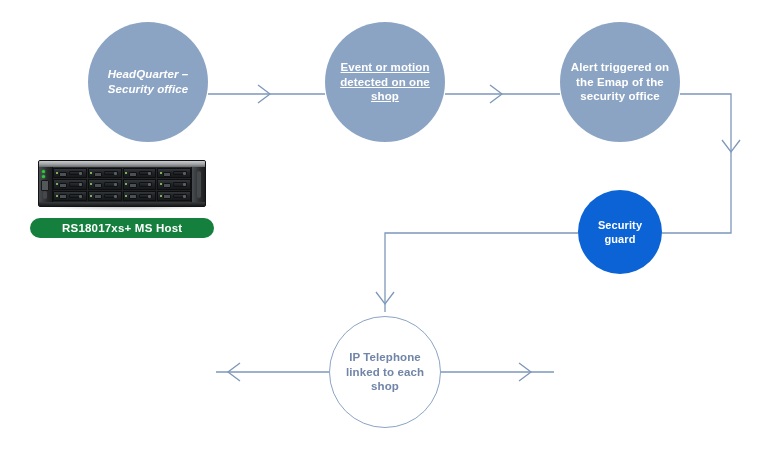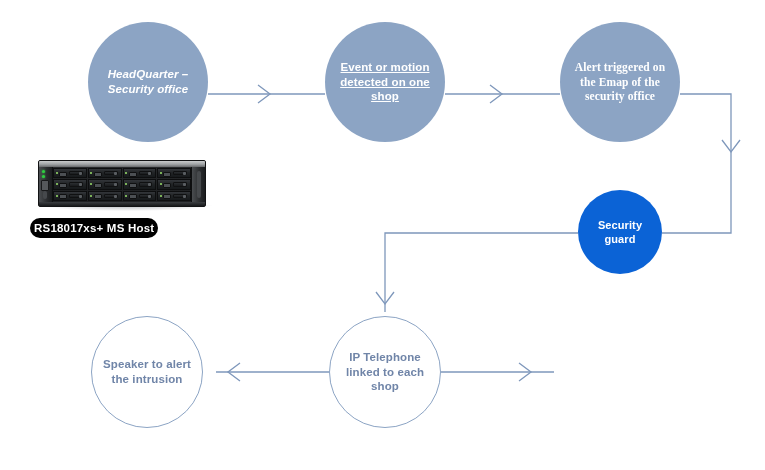--- a/index.html
+++ b/index.html
@@ -202,22 +202,22 @@
     left: 2px;
     top: 45px;
     width: 172px;
     height: 6px;
     background: radial-gradient(ellipse at 50% 0%, rgba(80,90,100,0.45) 0%, rgba(255,255,255,0) 72%);
   }
   #server-badge {
     position: absolute;
     left: 30px;
     top: 218px;
-    padding: 4px 4px;
-    background: #000000;
+    padding: 4px 32px;
+    background: #15803d;
     color: #ffffff;
     font-size: 11.5px;
     font-weight: bold;
     border-radius: 11px;
     white-space: nowrap;
     letter-spacing: 0.2px;
   }
 </style>
 </head>
 <body>
@@ -261,31 +261,28 @@
   </svg>
 
   <div class="node filled" style="left:88px; top:22px; width:120px; height:120px;font-style:italic;">
     <span class="node-label">HeadQuarter –<br>Security office</span>
   </div>
 
   <div class="node filled" style="left:325px; top:22px; width:120px; height:120px;text-decoration:underline;">
     <span class="node-label">Event or motion<br>detected on one<br>shop</span>
   </div>
 
-  <div class="node filled" style="left:560px; top:22px; width:120px; height:120px;font-family:Liberation Serif, serif;">
+  <div class="node filled" style="left:560px; top:22px; width:120px; height:120px;">
     <span class="node-label">Alert triggered on<br>the Emap of the<br>security office</span>
   </div>
 
   <div class="node accent" style="left:578px; top:190px; width:84px; height:84px;">
     <span class="node-label">Security<br>guard</span>
   </div>
 
-  <div class="node outlined" style="left:91px; top:316px; width:112px; height:112px;">
-    <span class="node-label">Speaker to alert<br>the intrusion</span>
-  </div>
 
   <div class="node outlined" style="left:329px; top:316px; width:112px; height:112px;">
     <span class="node-label">IP Telephone<br>linked to each shop</span>
   </div>
 
 
   <div id="server-group">
     <div class="server-shadow"></div>
     <div class="server-chassis">
       <div class="server-top-strip"></div>

